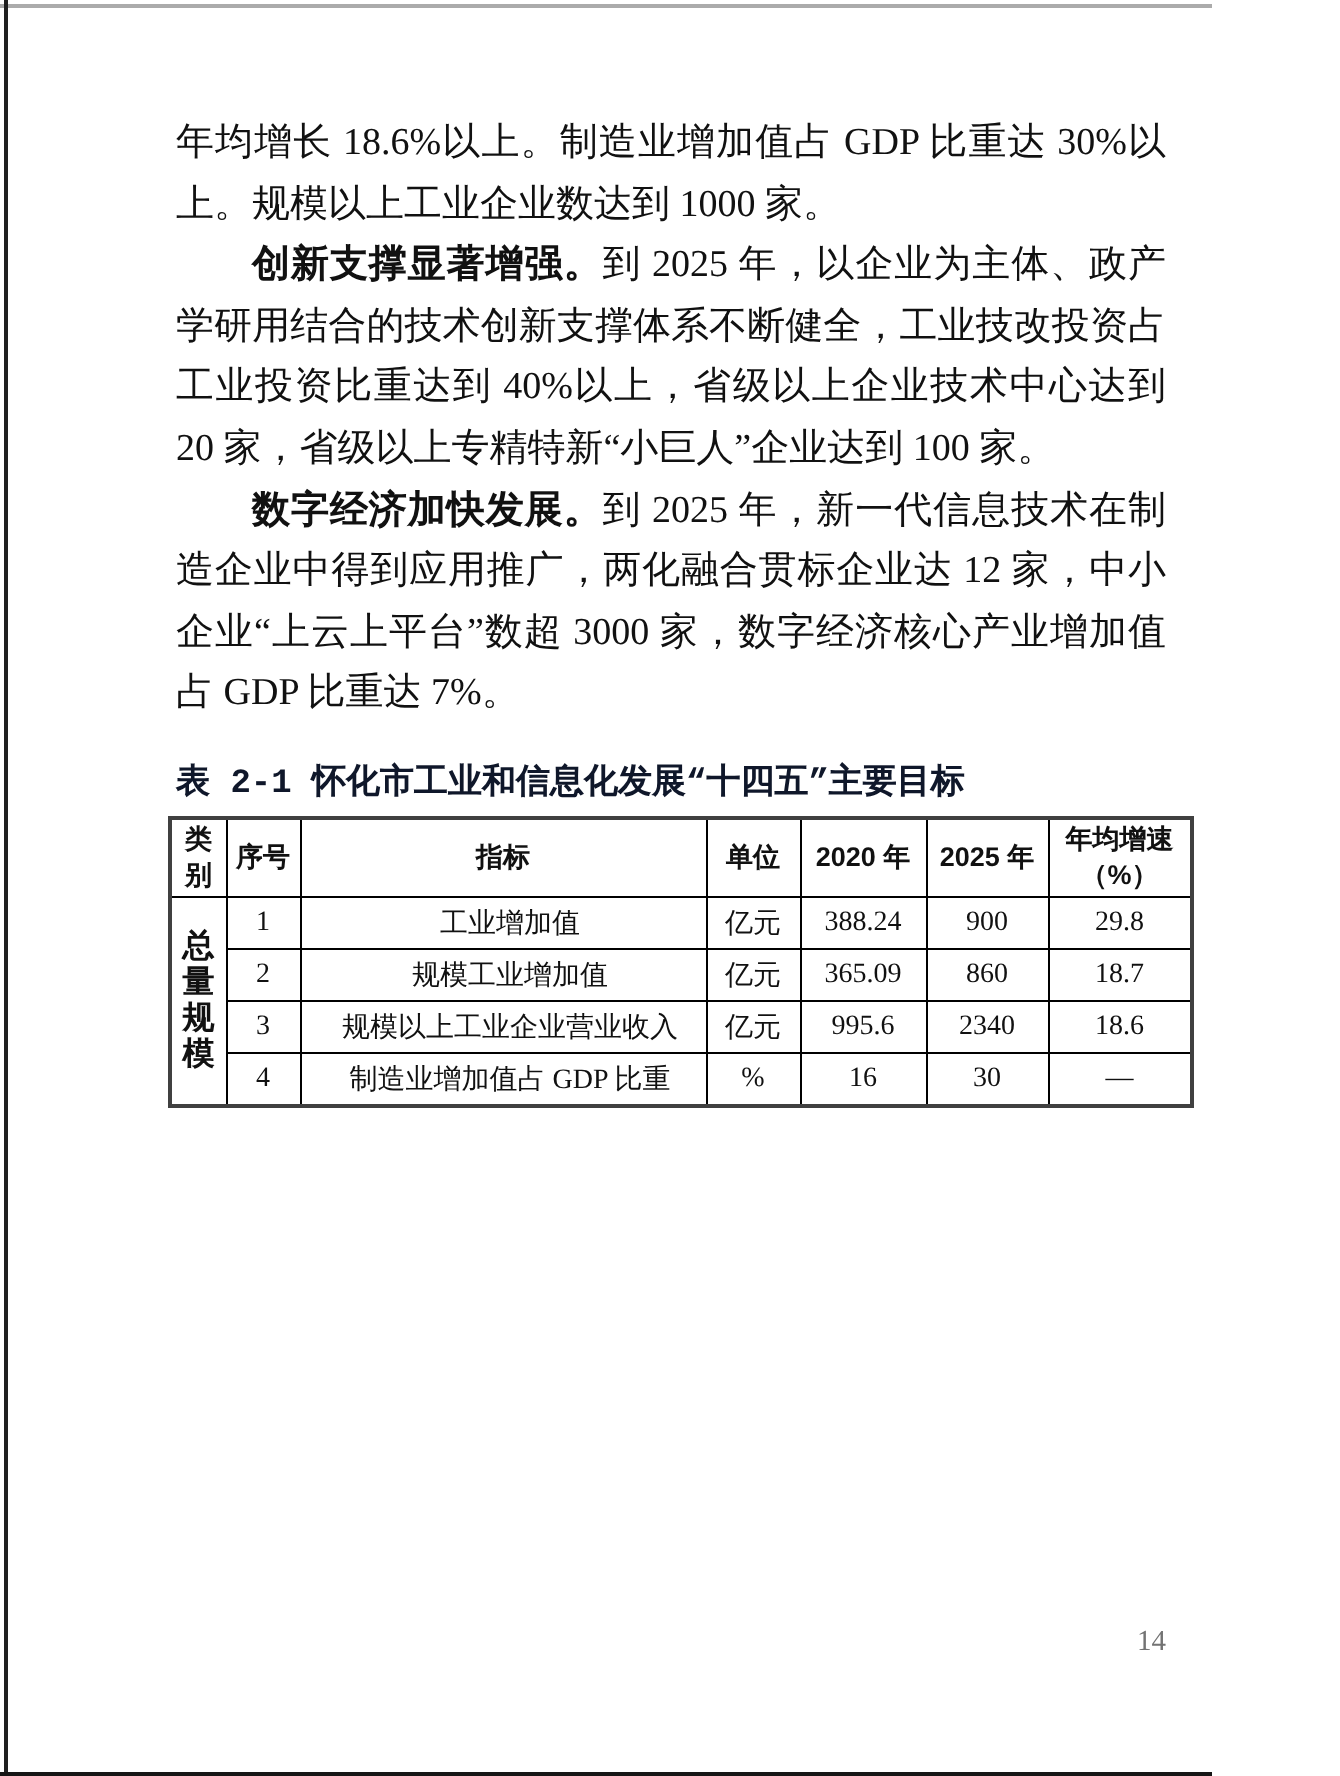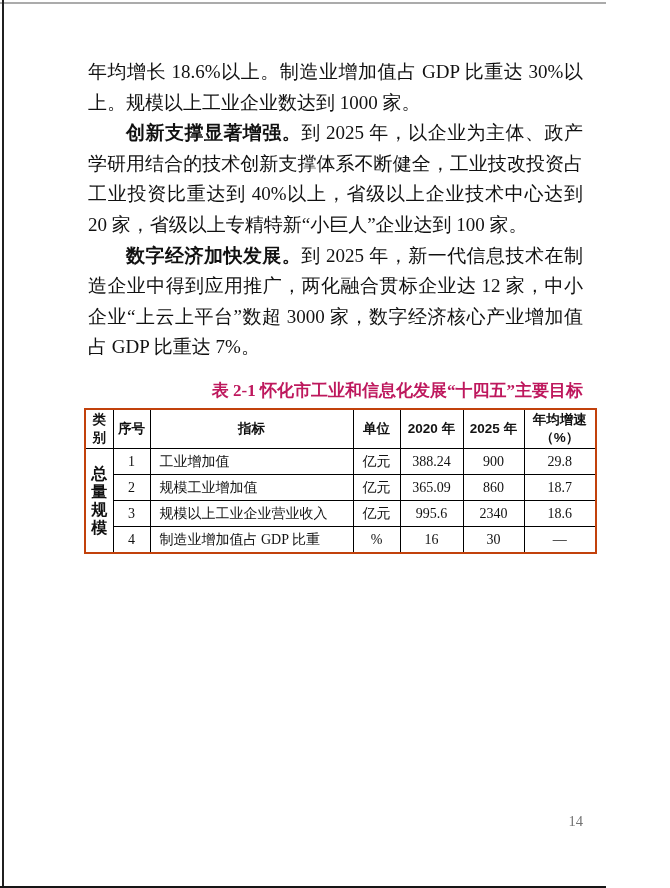--- a/index.html
+++ b/index.html
@@ -31,50 +31,50 @@
     color: #111;
   }
   .para.indent { text-indent: 2em; }
   .lead {
     font-weight: bold;
     font-family: "Liberation Sans", "DejaVu Sans", sans-serif;
   }
 
   .table-title {
     margin: 16px 0 6px 0;
-    text-align: right;
+    text-align: left;
     font-size: 17px;
     font-weight: bold;
-    font-family: Liberation Serif, serif;
-    color: #be185d;
+    font-family: Liberation Mono, monospace;
+    color: #0f172a;
   }
 
   table.targets {
     border-collapse: collapse;
     table-layout: fixed;
     width: 511px;
     margin-left: -4px;
-    border: 2px solid #c2410c;
+    border: 2px solid #404040;
   }
   .targets th, .targets td {
     border: 1px solid #000;
     padding: 1px 2px;
     text-align: center;
     vertical-align: middle;
     overflow: hidden;
   }
   .targets th {
     font-family: "Liberation Sans", "DejaVu Sans", sans-serif;
     font-weight: bold;
     font-size: 13.5px;
     line-height: 1.35;
     height: 40px;
   }
   .targets td { font-size: 14px; height: 26px; }
-  .targets td.ind { text-align: left; padding-left: 9px; }
+  .targets td.ind { text-align: center; padding-left: 9px; }
 
   .vert-text {
     font-weight: bold;
     font-family: "Liberation Sans", "DejaVu Sans", sans-serif;
     font-size: 16px;
     line-height: 18px;
     width: 16px;
     margin: 0 auto;
     word-break: break-all;
     text-align: center;

